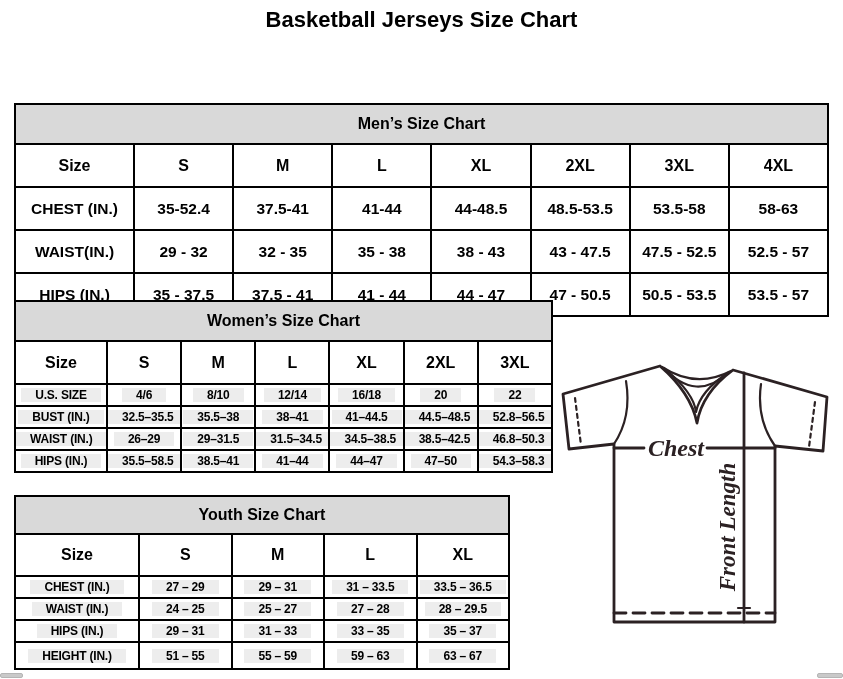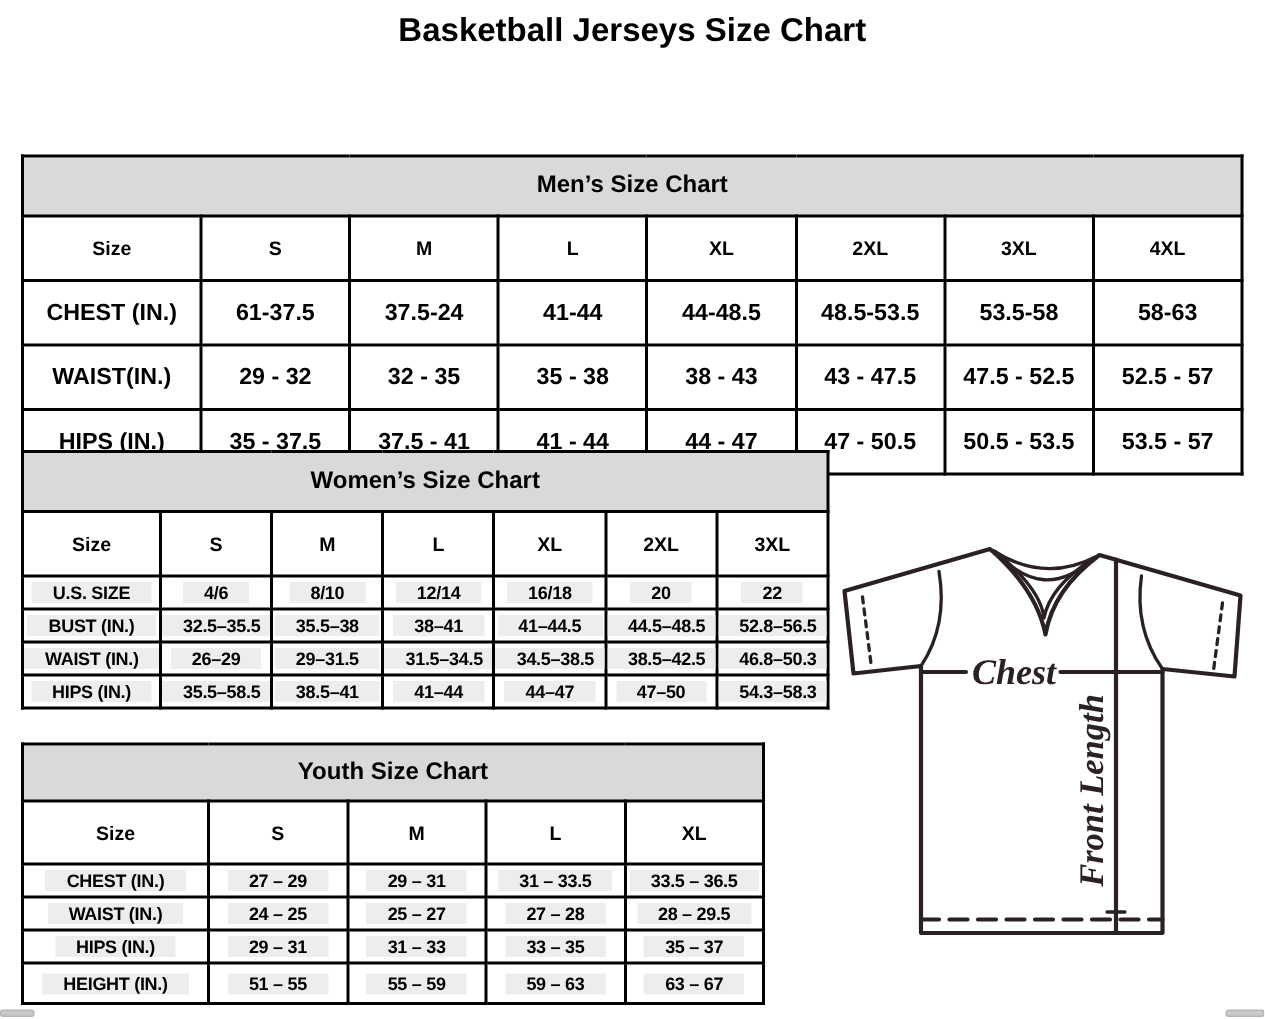--- a/index.html
+++ b/index.html
@@ -20,21 +20,21 @@
   table.size-table {
     border-collapse:collapse; width:100%; table-layout:fixed;
     border:2px solid #000;
   }
   table.size-table td {
     border:2px solid #000; text-align:center; vertical-align:middle;
     font-weight:bold; color:#000; overflow:hidden; white-space:nowrap;
   }
   td.table-title { background:#d9d9d9; font-size:16px; height:40px; }
   #youth-table td.table-title { height:38px; }
-  .header-row td { font-size:13px; height:43px; background:#fff; }
+  .header-row td { font-size:16px; height:43px; background:#fff; }
   #youth-table .header-row td { height:42px; }
   table.large .data-row td { height:43px; font-size:15.5px; }
   table.small .data-row td { height:22px; font-size:12px; letter-spacing:-0.2px; }
   #youth-table .data-row:last-child td { height:27px; }
   #mens-table   col.col-label { width:119px; }
   #womens-table col.col-label { width:92px; }
   #youth-table  col.col-label { width:124px; }
   .small .hl { background:#ededed; padding:0 14px; }
 
   #jersey-diagram { position:absolute; left:550px; top:355px; width:293px; height:290px; }
@@ -78,22 +78,22 @@
             <td>S</td>
             <td>M</td>
             <td>L</td>
             <td>XL</td>
             <td>2XL</td>
             <td>3XL</td>
             <td>4XL</td>
           </tr>
           <tr class="data-row">
             <td><span>CHEST (IN.)</span></td>
-            <td><span>61-37.5</span></td>
-            <td><span>37.5-24</span></td>
+            <td><span>35-52.4</span></td>
+            <td><span>37.5-41</span></td>
             <td><span>41-44</span></td>
             <td><span>44-48.5</span></td>
             <td><span>48.5-53.5</span></td>
             <td><span>53.5-58</span></td>
             <td><span>58-63</span></td>
           </tr>
           <tr class="data-row">
             <td><span>WAIST(IN.)</span></td>
             <td><span>29 - 32</span></td>
             <td><span>32 - 35</span></td>

